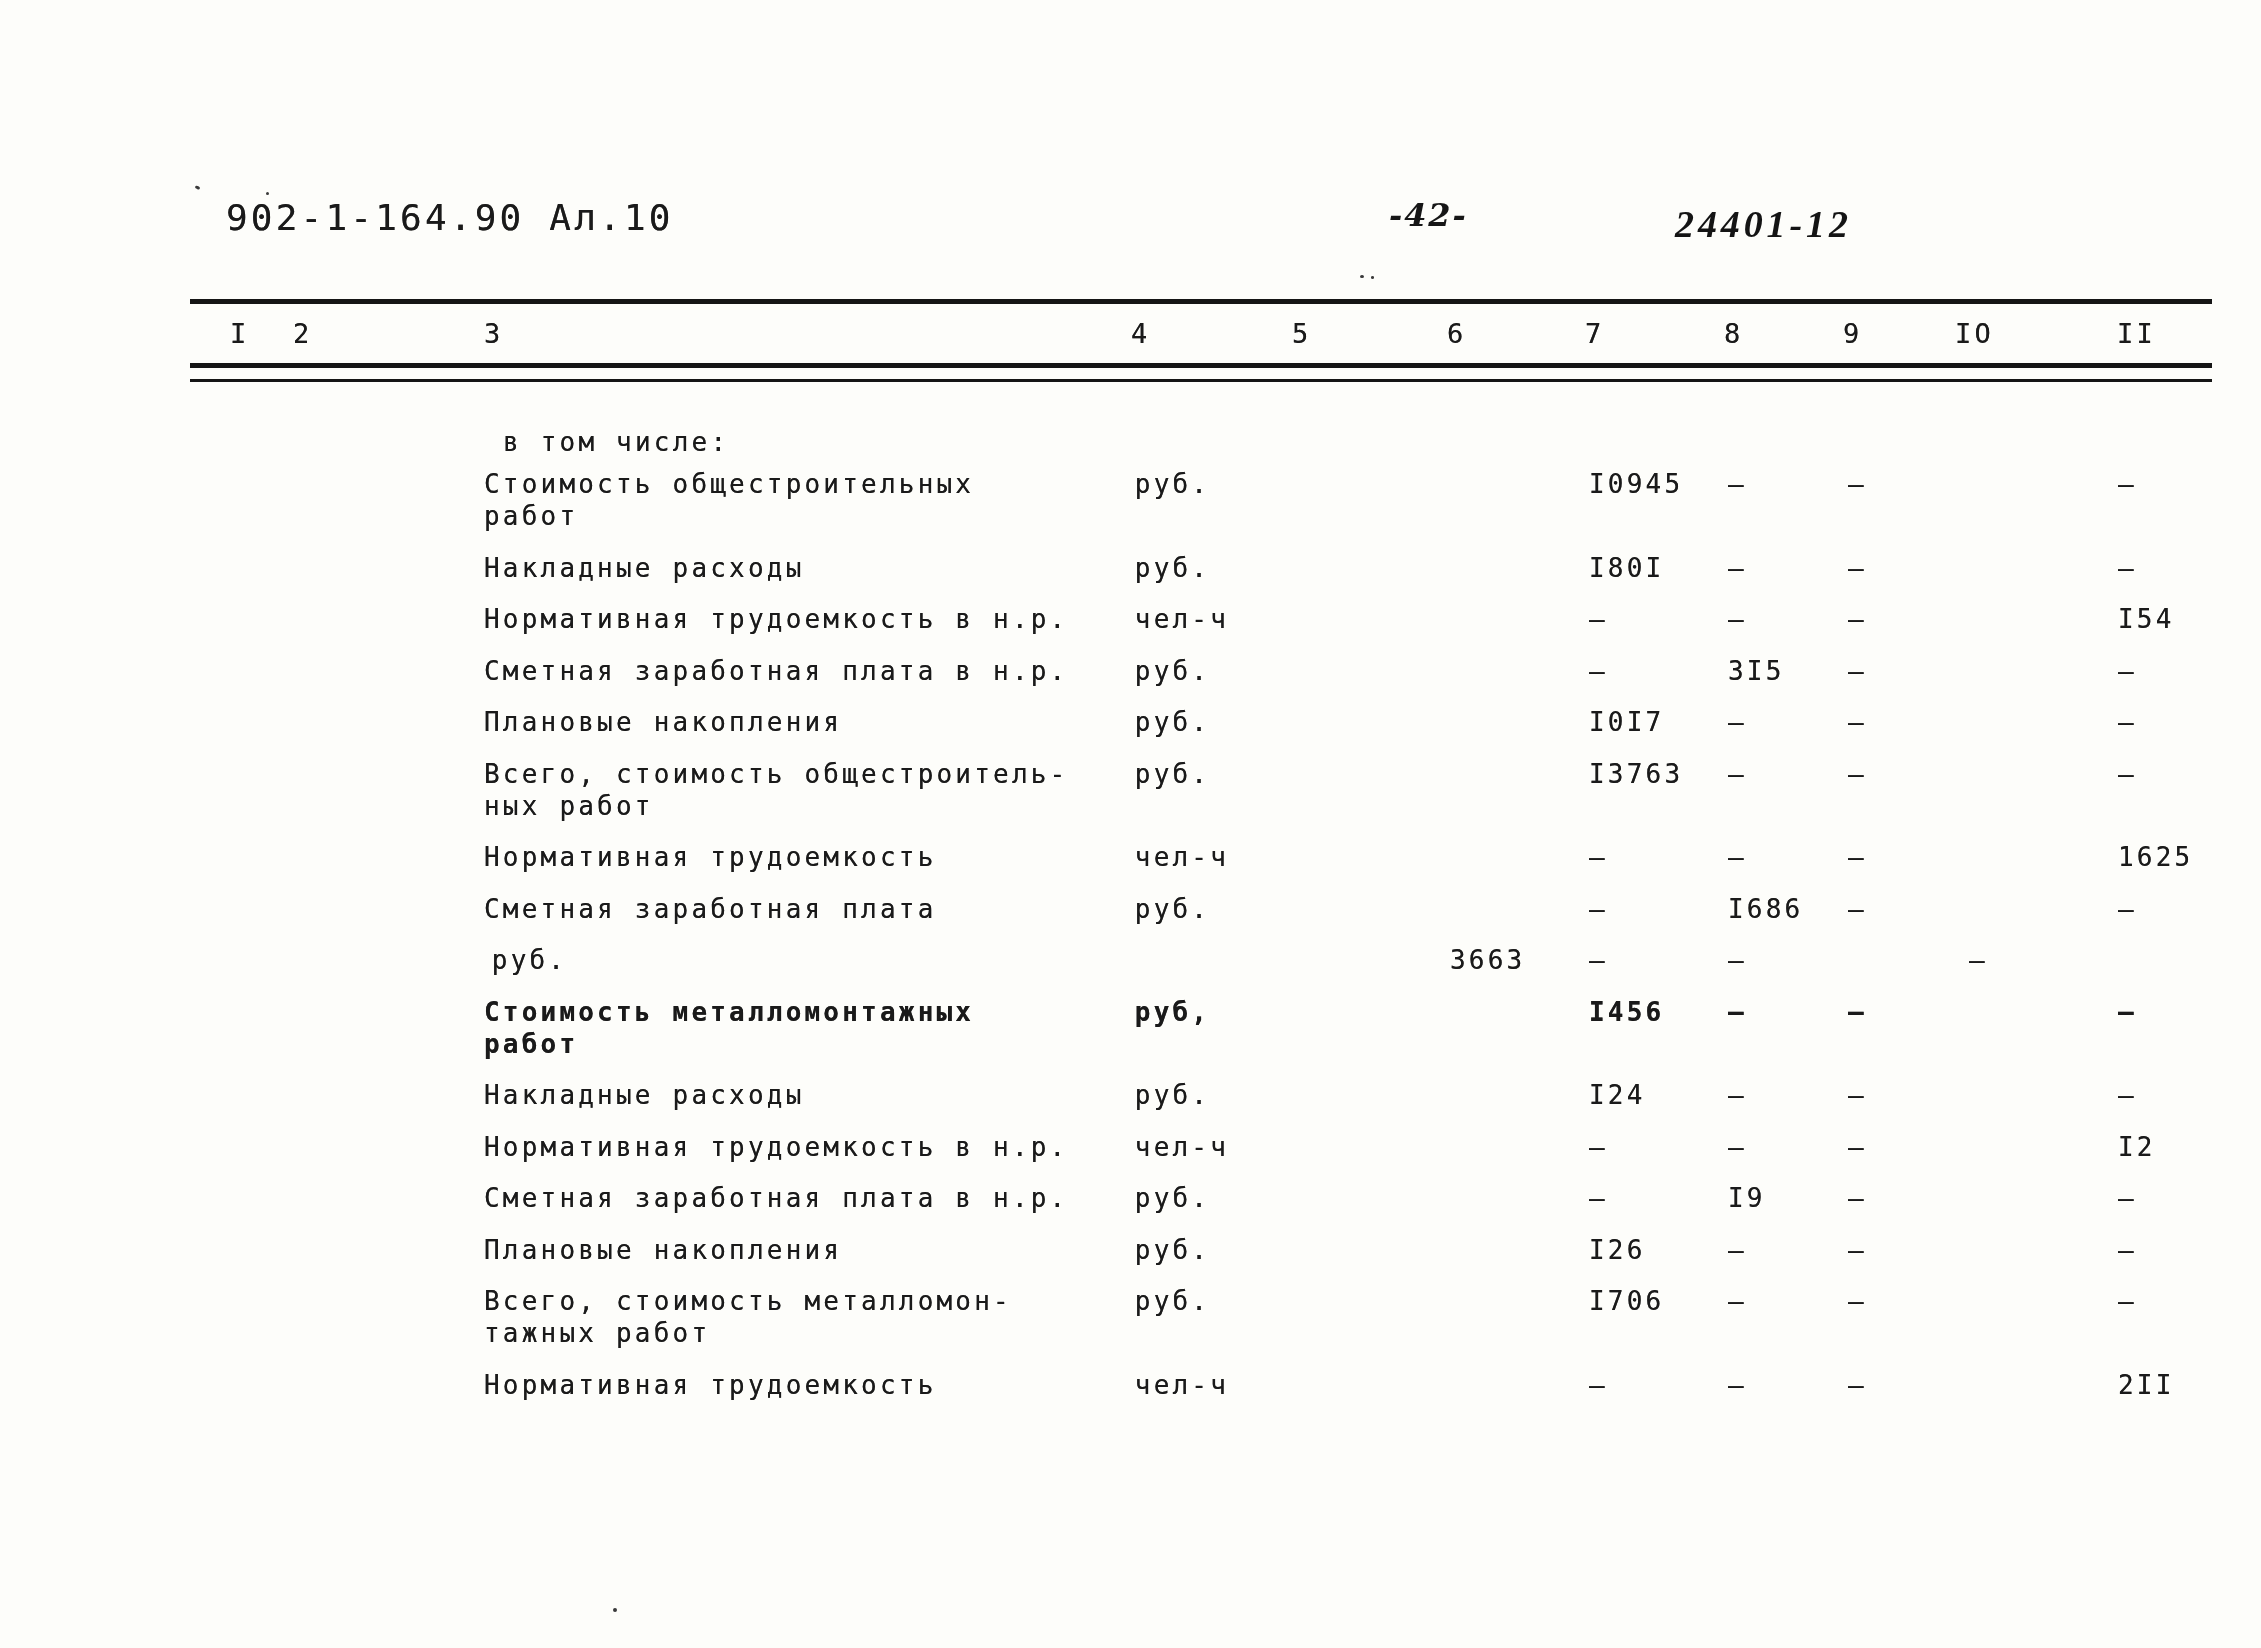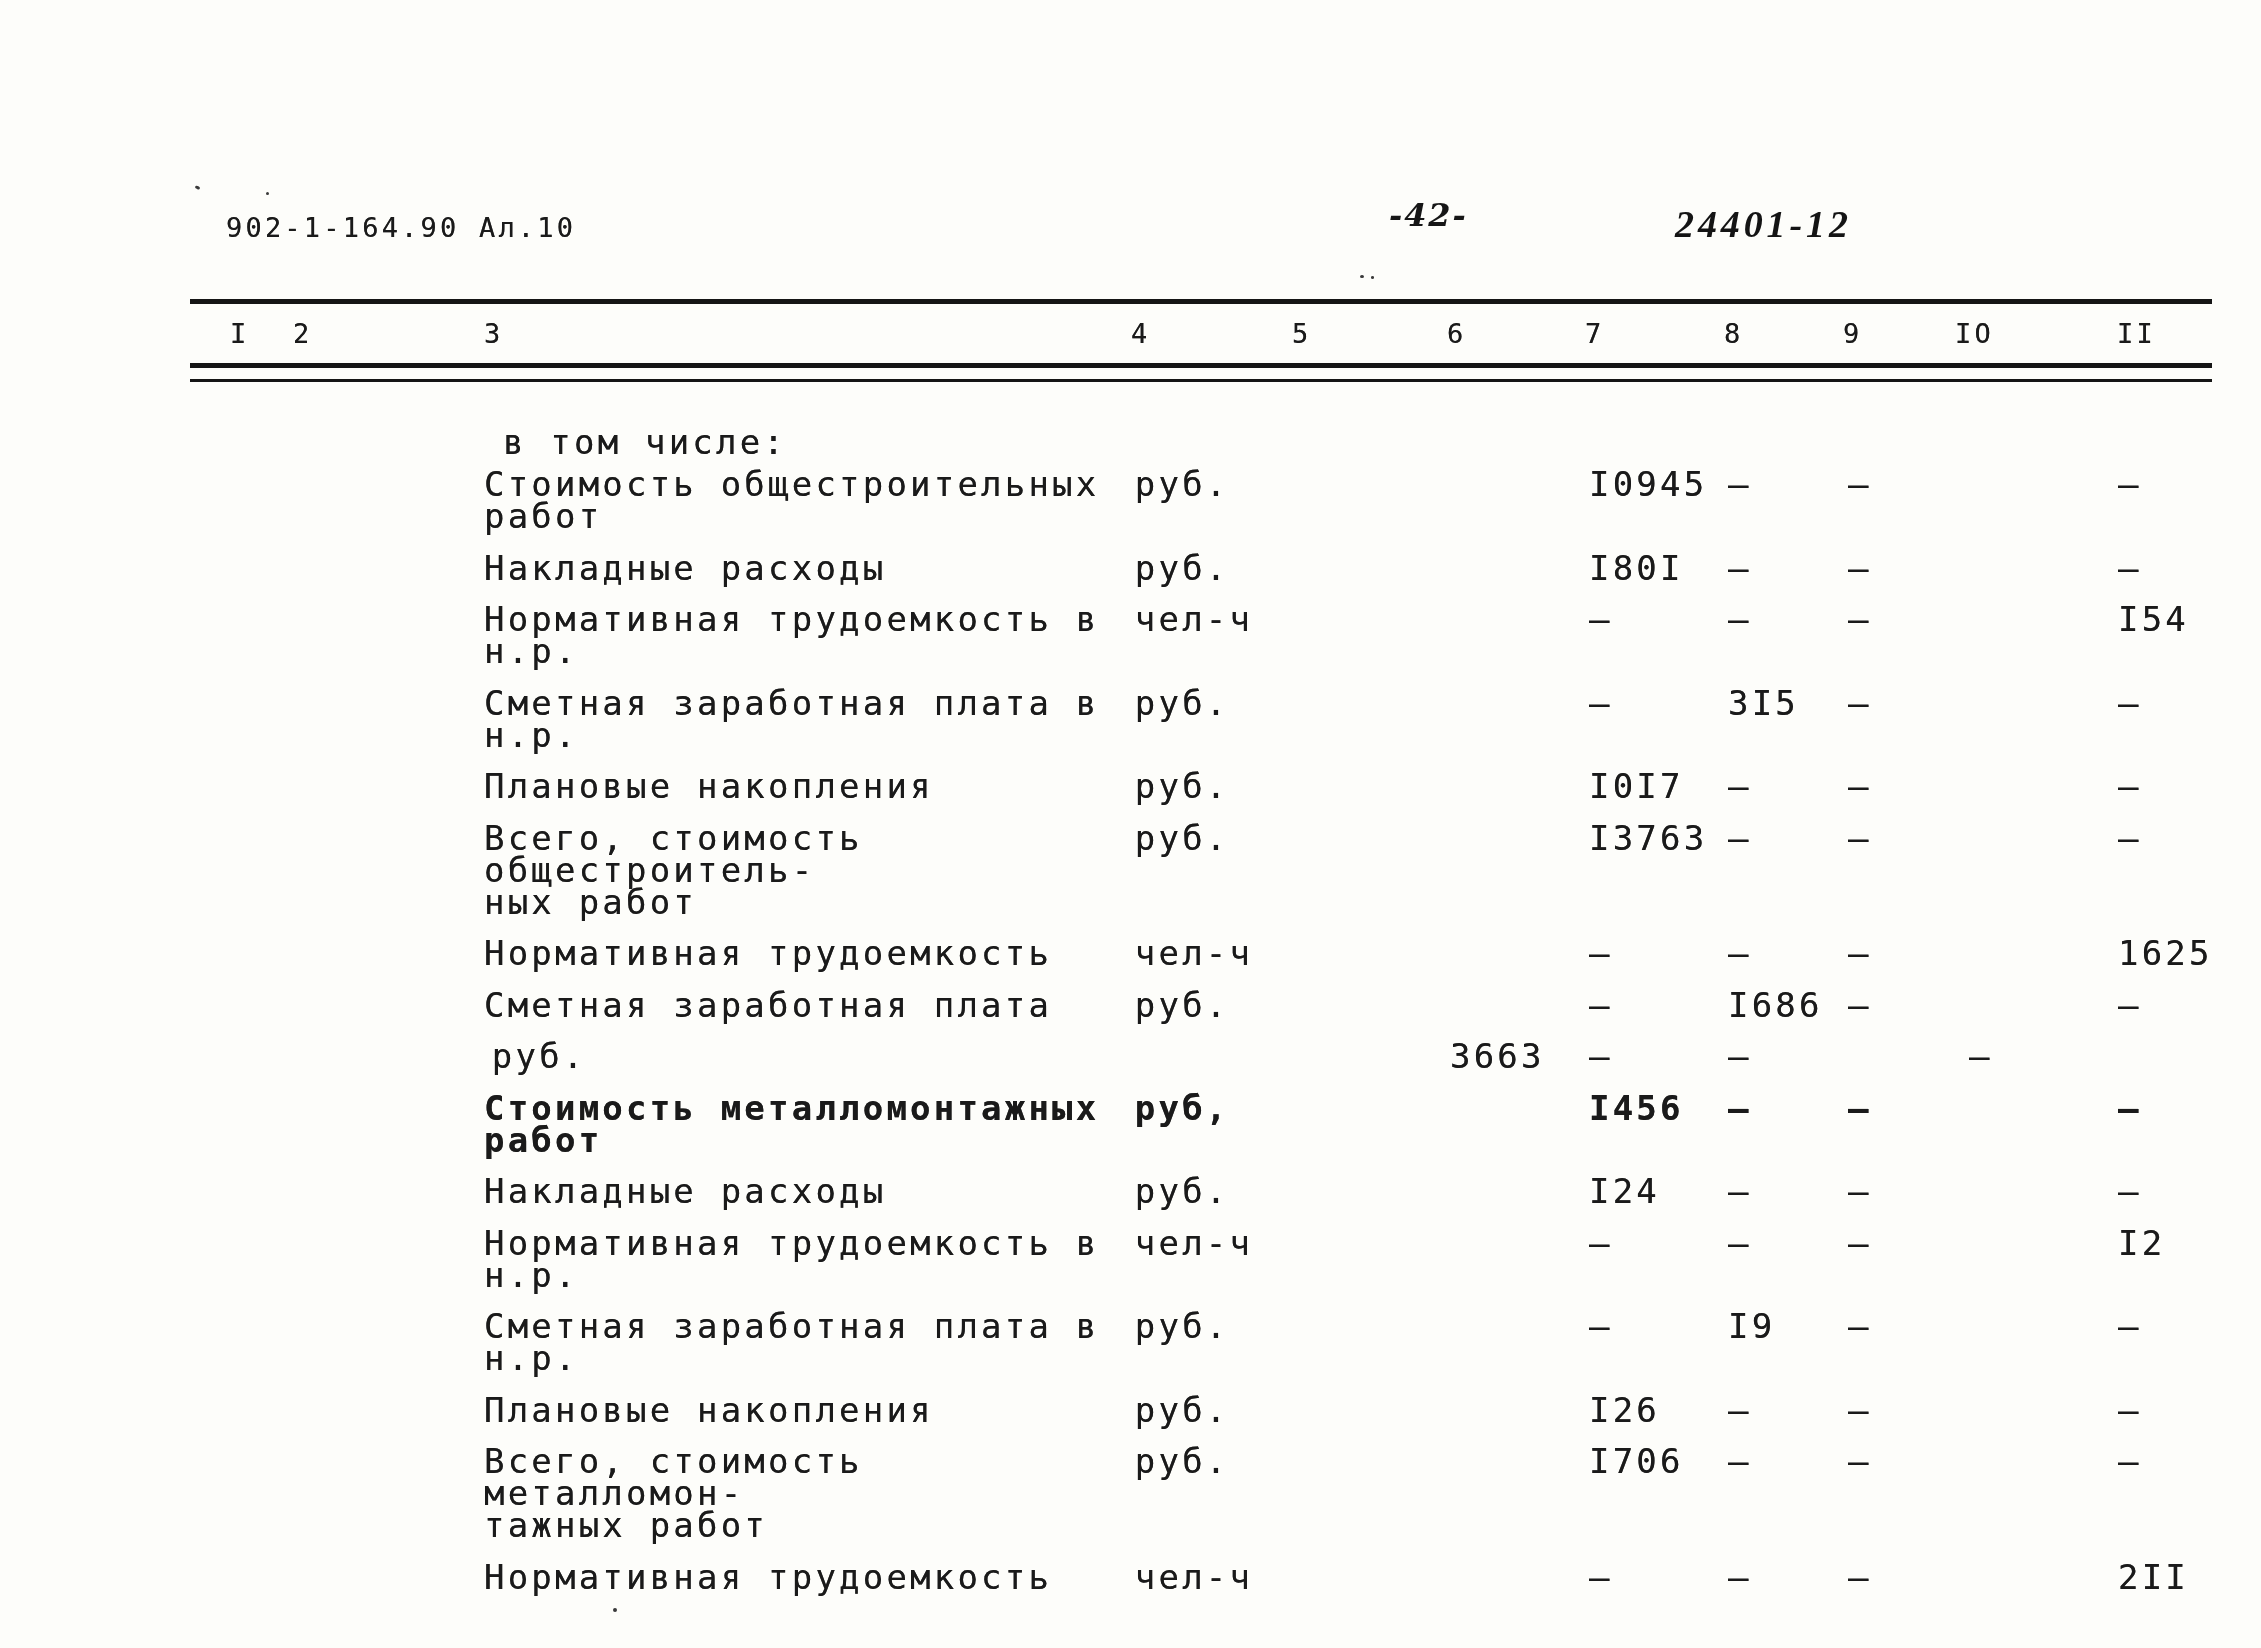--- a/index.html
+++ b/index.html
@@ -6,27 +6,27 @@
   .page{
     position:relative;
     width:2261px;
     height:1649px;
     background:#fdfdfa;
     overflow:hidden;
     font-family:"DejaVu Sans Mono", monospace;
     color:#1a1a1a;
   }
   .tw{
-    font-size:34px;
+    font-size:26px;
     letter-spacing:3.2px;
     line-height:32px;
     text-shadow:0 0 0.6px rgba(25,25,25,.75);
   }
   
-  .doc-code{position:absolute;left:226px;top:212px;font-size:27px;}
+  .doc-code{position:absolute;left:226px;top:202px;font-size:36px;}
   .page-num{
     position:absolute;left:1389px;top:196px;
     font-family:"DejaVu Serif", serif;font-style:italic;font-weight:bold;
     font-size:32px;letter-spacing:1.9px;color:#161616;
   }
   .archive-num{
     position:absolute;left:1675px;top:202px;
     font-family:Liberation Serif, serif;font-style:italic;font-weight:bold;
     font-size:38px;letter-spacing:3.9px;color:#141414;
   }

